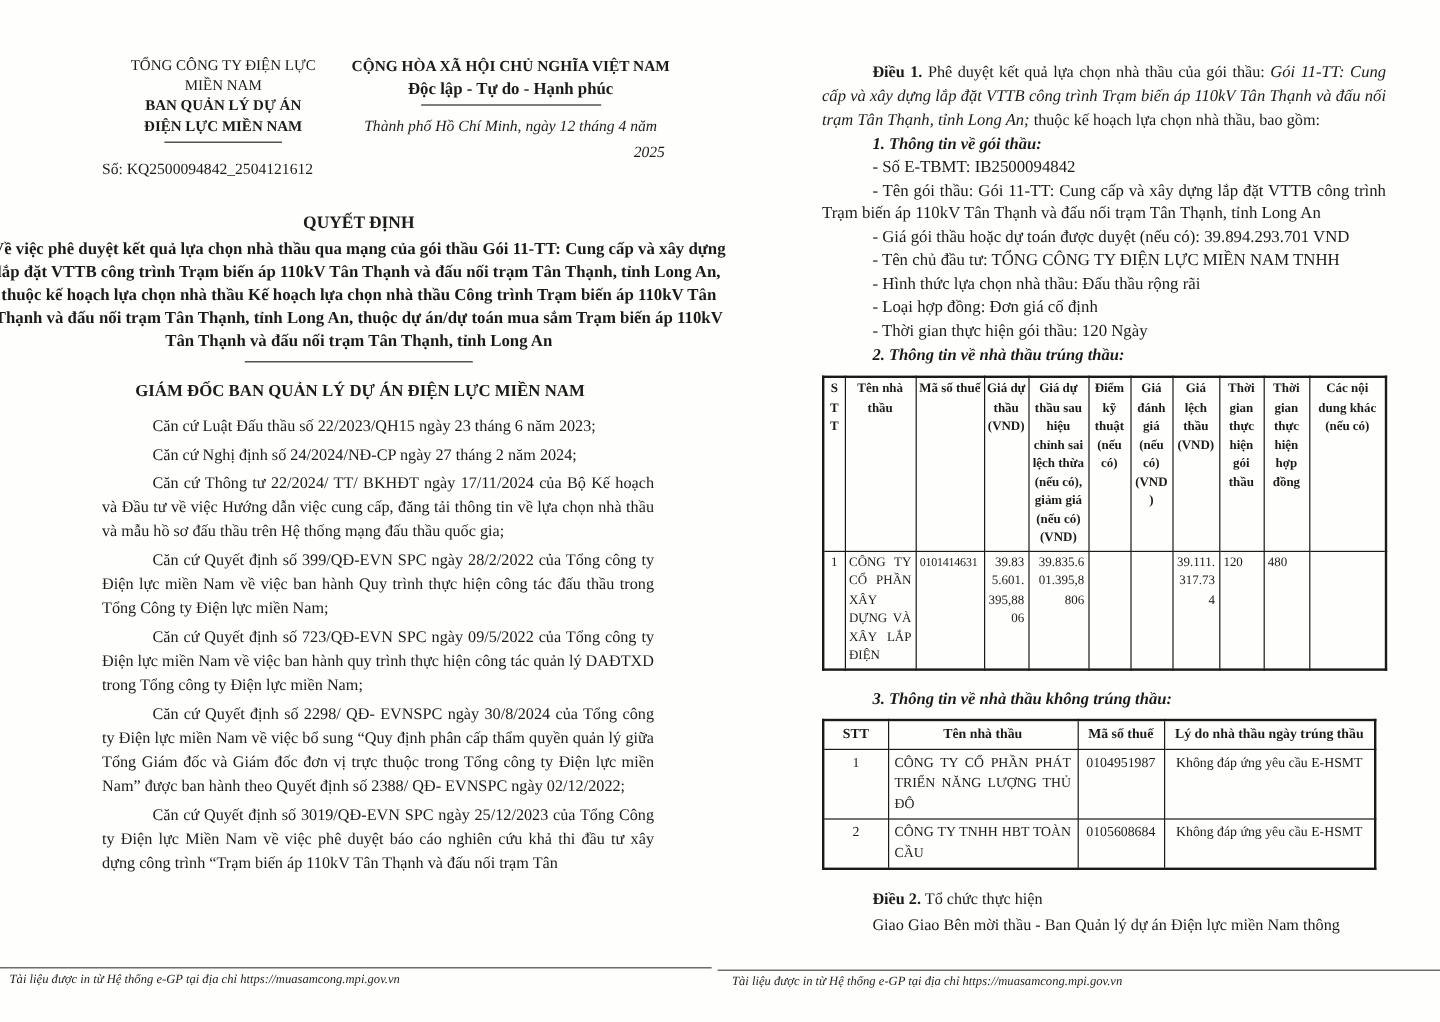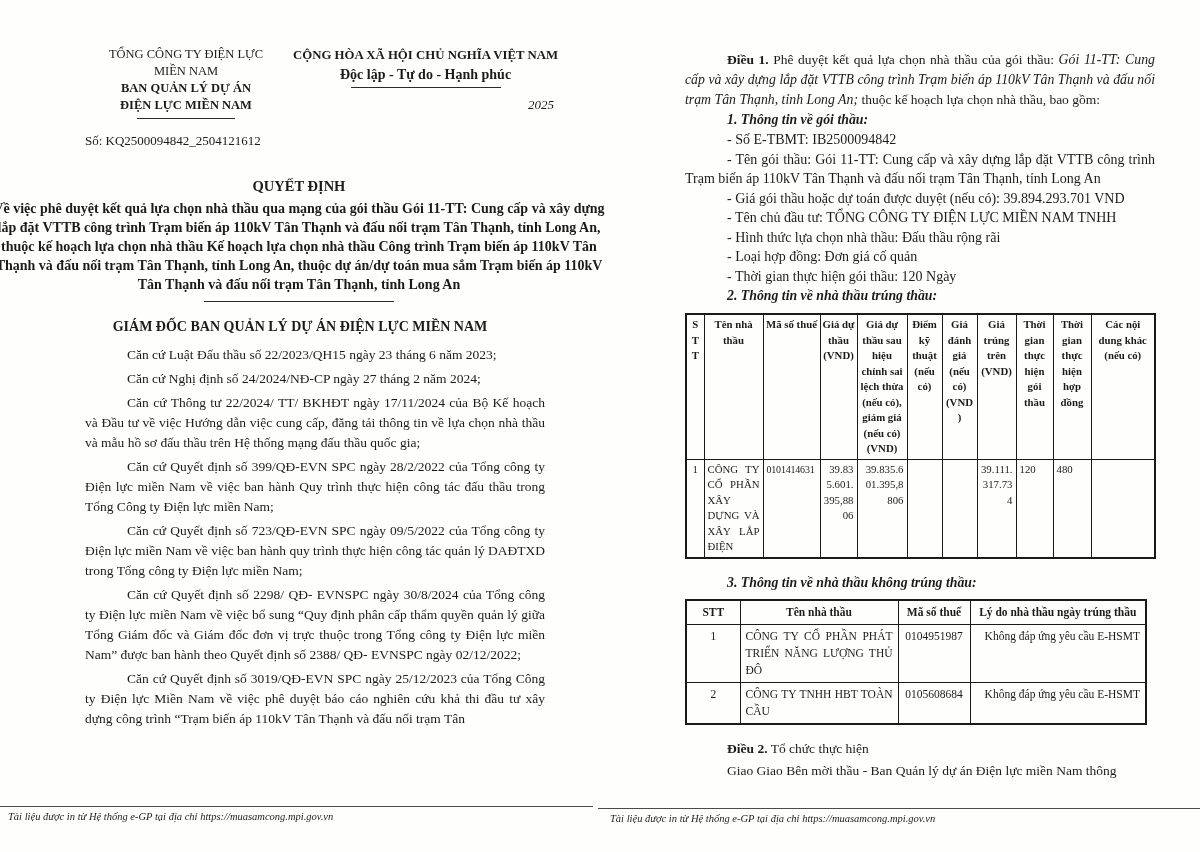--- a/index.html
+++ b/index.html
@@ -72,21 +72,21 @@
   .t1 .c-mst{text-align:left;font-size:10px;letter-spacing:-0.2px;}
   .t1 .num{text-align:right;word-break:break-all;}
   .t1 .c-plain{text-align:left;}
 
   .s3{margin-top:14px;}
   .t2{width:460px;margin-top:6px;font-size:11.5px;line-height:17px;}
   .t2 th{font-weight:bold;text-align:center;padding:3px 3px;vertical-align:middle;}
   .t2 td{padding:3px 5px;}
   .t2 .c-center{text-align:center;}
   .t2 .c-name{text-align:justify;overflow-wrap:anywhere;}
-  .t2 .c-left{text-align:right;}
+  .t2 .c-left{text-align:center;}
 
   .a2{margin-top:13px;line-height:22px;}
   .a2b{line-height:22px;}
 </style>
 </head>
 <body>
 
 <div class="doc">
 
   <section class="page page-left">
@@ -97,20 +97,21 @@
         <div class="org-line">MIỀN NAM</div>
         <div class="org-line bold">BAN QUẢN LÝ DỰ ÁN</div>
         <div class="org-line bold">ĐIỆN LỰC MIỀN NAM</div>
         <div class="rule rule-org"></div>
         <div class="doc-number">Số: KQ2500094842_2504121612</div>
       </div>
       <div class="national-block">
         <div class="nat1">CỘNG HÒA XÃ HỘI CHỦ NGHĨA VIỆT NAM</div>
         <div class="nat2">Độc lập - Tự do - Hạnh phúc</div>
         <div class="rule rule-nat"></div>
+        <div class="date-line">Thành phố Hồ Chí Minh, ngày 12 tháng 4 năm</div>
         <div class="date-year">2025</div>
       </div>
     </div>
 
     <div class="title-block">
       <div class="title">QUYẾT ĐỊNH</div>
       <div class="subtitle">Về việc phê duyệt kết quả lựa chọn nhà thầu qua mạng của gói thầu Gói 11-TT: Cung cấp và xây dựng lắp đặt VTTB công trình Trạm biến áp 110kV Tân Thạnh và đấu nối trạm Tân Thạnh, tỉnh Long An, thuộc kế hoạch lựa chọn nhà thầu Kế hoạch lựa chọn nhà thầu Công trình Trạm biến áp 110kV Tân Thạnh và đấu nối trạm Tân Thạnh, tỉnh Long An, thuộc dự án/dự toán mua sắm Trạm biến áp 110kV Tân Thạnh và đấu nối trạm Tân Thạnh, tỉnh Long An</div>
       <div class="rule rule-title"></div>
     </div>
 
@@ -135,21 +136,21 @@
     <div class="rp-body">
 
       <p class="article"><b>Điều 1.</b><span> Phê duyệt kết quả lựa chọn nhà thầu của gói thầu: </span><i>Gói 11-TT: Cung cấp và xây dựng lắp đặt VTTB công trình Trạm biến áp 110kV Tân Thạnh và đấu nối trạm Tân Thạnh, tỉnh Long An;</i><span> thuộc kế hoạch lựa chọn nhà thầu, bao gồm:</span></p>
 
       <p class="sec-h">1. Thông tin về gói thầu:</p>
       <p class="item">- Số E-TBMT: IB2500094842</p>
       <p class="item">- Tên gói thầu: Gói 11-TT: Cung cấp và xây dựng lắp đặt VTTB công trình Trạm biến áp 110kV Tân Thạnh và đấu nối trạm Tân Thạnh, tỉnh Long An</p>
       <p class="item">- Giá gói thầu hoặc dự toán được duyệt (nếu có): 39.894.293.701 VND</p>
       <p class="item">- Tên chủ đầu tư: TỔNG CÔNG TY ĐIỆN LỰC MIỀN NAM TNHH</p>
       <p class="item">- Hình thức lựa chọn nhà thầu: Đấu thầu rộng rãi</p>
-      <p class="item">- Loại hợp đồng: Đơn giá cố quản</p>
+      <p class="item">- Loại hợp đồng: Đơn giá cố định</p>
       <p class="item">- Thời gian thực hiện gói thầu: 120 Ngày</p>
 
       <p class="sec-h">2. Thông tin về nhà thầu trúng thầu:</p>
 
       <table class="t1">
         <colgroup>
           <col style="width:18px">
             <col style="width:59px">
             <col style="width:57px">
             <col style="width:37px">
@@ -165,21 +166,21 @@
             <tr>
           <th>
                 <div class="vstack">STT</div>
               </th>
           <th>Tên nhà thầu</th>
           <th>Mã số thuế</th>
           <th>Giá dự thầu (VND)</th>
           <th>Giá dự thầu sau hiệu chỉnh sai lệch thừa (nếu có), giảm giá (nếu có) (VND)</th>
           <th>Điểm kỹ thuật (nếu có)</th>
           <th>Giá đánh giá (nếu có) (VND)</th>
-          <th>Giá trúng trên (VND)</th>
+          <th>Giá lệch thầu (VND)</th>
           <th>Thời gian thực hiện gói thầu</th>
           <th>Thời gian thực hiện hợp đồng</th>
           <th>Các nội dung khác (nếu có)</th>
         </tr>
         <tr>
           <td class="c-center">1</td>
           <td class="c-name">CÔNG TY CỔ PHẦN XÂY DỰNG VÀ XÂY LẮP ĐIỆN</td>
           <td class="c-mst">0101414631</td>
           <td class="num">39.835.601.395,8806</td>
           <td class="num">39.835.601.395,8806</td>

